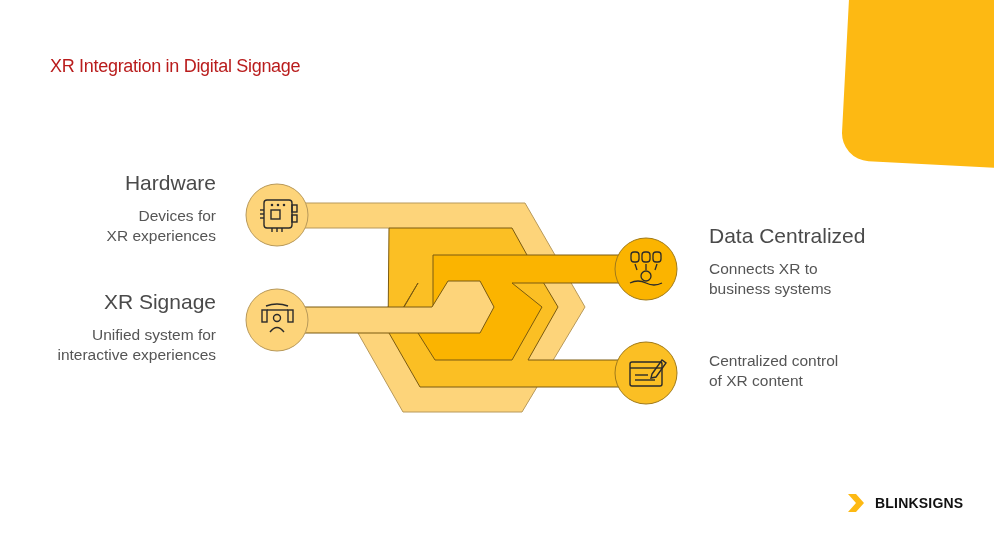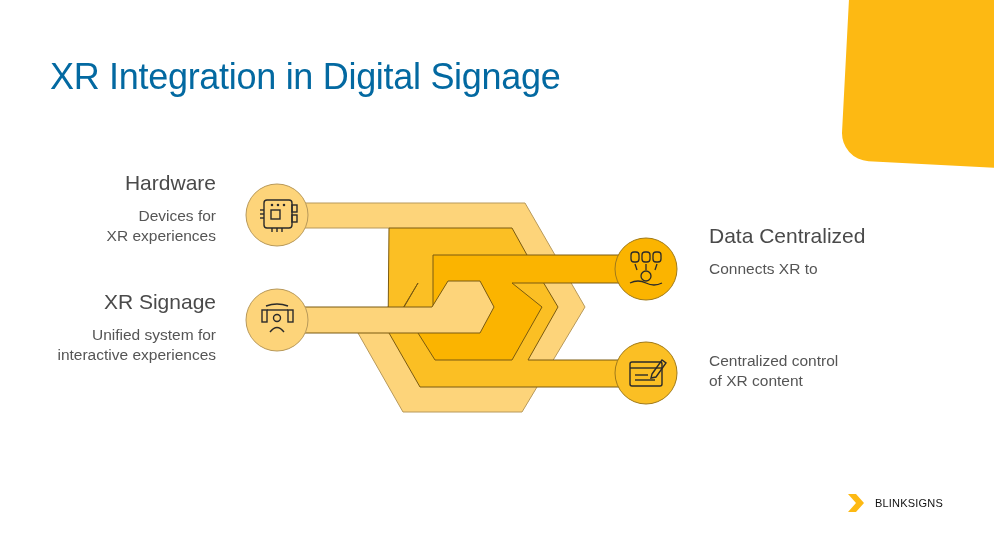--- a/index.html
+++ b/index.html
@@ -1,26 +1,26 @@
 <!DOCTYPE html>
 <html><head>
 <meta charset="utf-8">
 <style>
   html,body{margin:0;padding:0;}
   body{width:994px;height:557px;position:relative;background:#ffffff;overflow:hidden;font-family:"Liberation Sans","DejaVu Sans",sans-serif;}
   .corner{position:absolute;left:850px;top:-20px;width:200px;height:180px;background:#FDB913;border-radius:0 0 0 28px;transform:rotate(3deg);transform-origin:left top;}
-  .title{position:absolute;left:50px;top:56px;font-size:36px;color:#0369a1;letter-spacing:-0.3px;}
+  .title{position:absolute;left:50px;top:56px;font-size:18px;color:#b91c1c;letter-spacing:-0.3px;}
   .diagram{position:absolute;left:0;top:0;}
   .label{position:absolute;color:#444;}
   .label .head{font-size:21px;color:#4a4a4a;line-height:26px;}
   .label .desc{font-size:15.5px;color:#555;line-height:20px;margin-top:10px;}
   .left{text-align:right;width:220px;}
   .right{text-align:left;width:260px;}
   .brand{position:absolute;left:847px;top:493px;display:flex;align-items:center;gap:10px;}
-  .brand .txt{font-weight:normal;font-size:11px;color:#111;letter-spacing:0.2px;}
+  .brand .txt{font-weight:bold;font-size:14px;color:#111;letter-spacing:0.2px;}
 </style>
 </head>
 <body>
 
 <div class="corner"></div>
 
 <div class="title">XR Integration in Digital Signage</div>
 
 <svg class="diagram" width="994" height="557" viewBox="0 0 994 557">
 
@@ -96,20 +96,21 @@
   <div class="desc">
     <div>Unified system for</div>
     <div>interactive experiences</div>
   </div>
 </div>
 
 <div class="label right" style="left:709px;top:223px;">
   <div class="head">Data Centralized</div>
   <div class="desc">
     <div>Connects XR to</div>
+    <div>business systems</div>
   </div>
 </div>
 
 <div class="label right" style="left:709px;top:341px;">
   <div class="desc">
     <div>Centralized control</div>
     <div>of XR content</div>
   </div>
 </div>
 

